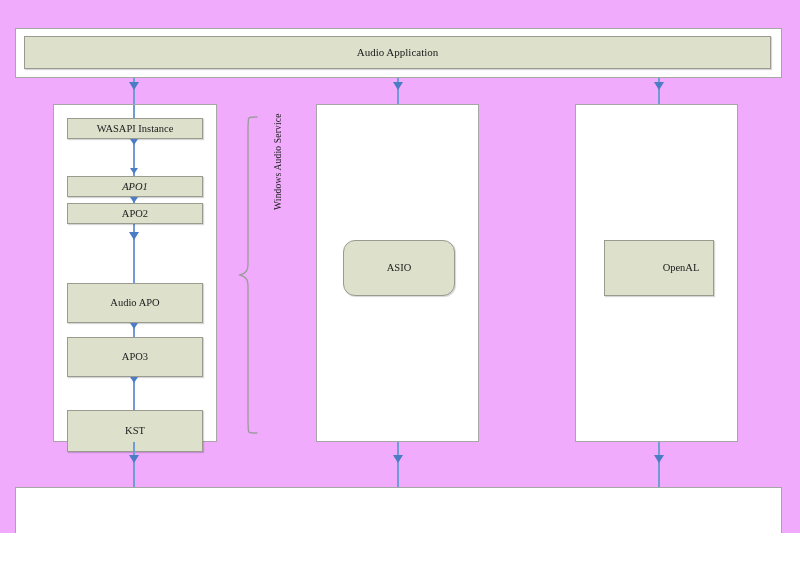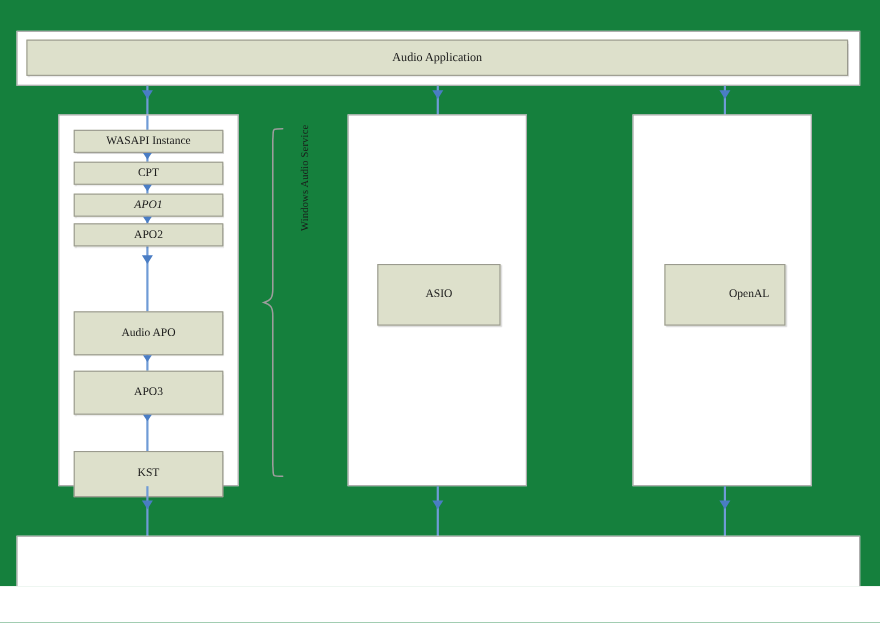--- a/index.html
+++ b/index.html
@@ -7,21 +7,21 @@
     padding: 0;
     background: #ffffff;
   }
   body {
     font-family: "Liberation Serif", "DejaVu Serif", serif;
   }
   #canvas {
     position: relative;
     width: 800px;
     height: 533px;
-    background: #15803d;
+    background: #f0abfc;
     overflow: hidden;
   }
 
   
   .container-box {
     position: absolute;
     background: #ffffff;
     border: 1px solid #a6a6a6;
     box-sizing: border-box;
   }
@@ -103,23 +103,20 @@
 
   <div class="container-box" style="left:53px; top:104px; width:164px; height:338px;"></div>
 
   <div class="vline" style="left:133px; top:105px; height:330px;"></div>
 
   <div class="green-box t10" style="left:67px; top:118px; width:136px; height:21px;">
     <span>WASAPI Instance</span>
   </div>
   <div class="arrowhead small" style="left:130px; top:139px;"></div>
 
-  <div class="green-box t10" style="left:67px; top:147px; width:136px; height:21px;">
-    <span>CPT</span>
-  </div>
   <div class="arrowhead small" style="left:130px; top:168px;"></div>
 
   <div class="green-box t10" style="left:67px; top:176px; width:136px; height:21px;font-style:italic;">
     <span>APO1</span>
   </div>
   <div class="arrowhead small" style="left:130px; top:197px;"></div>
 
   <div class="green-box t10" style="left:67px; top:203px; width:136px; height:21px;">
     <span>APO2</span>
   </div>
@@ -148,21 +145,21 @@
              C 9 162, 11 164, 11 172
              L 11 308
              C 12 318, 9 318, 20 318" fill="none" stroke="#9d9d9d" stroke-width="1.4" stroke-linecap="round"></path>
   </svg>
 
   <div class="vlabel t9" style="left:273px; top:210px;">
     <span>Windows Audio Service</span>
   </div>
 
   <div class="container-box" style="left:316px; top:104px; width:163px; height:338px;"></div>
-  <div class="green-box t10" style="left:343px; top:240px; width:112px; height:56px;">
+  <div class="green-box t10" style="left:343px; top:240px; width:112px; height:56px;border-radius:12px;">
     <span>ASIO</span>
   </div>
 
   <div class="container-box" style="left:575px; top:104px; width:163px; height:338px;"></div>
   <div class="green-box t10" style="left:604px; top:240px; width:110px; height:56px;padding-left:44px;">
     <span>OpenAL</span>
   </div>
 
   <div class="vline" style="left:133px; top:442px; height:46px;"></div>
   <div class="arrowhead" style="left:129px; top:455px;"></div>

